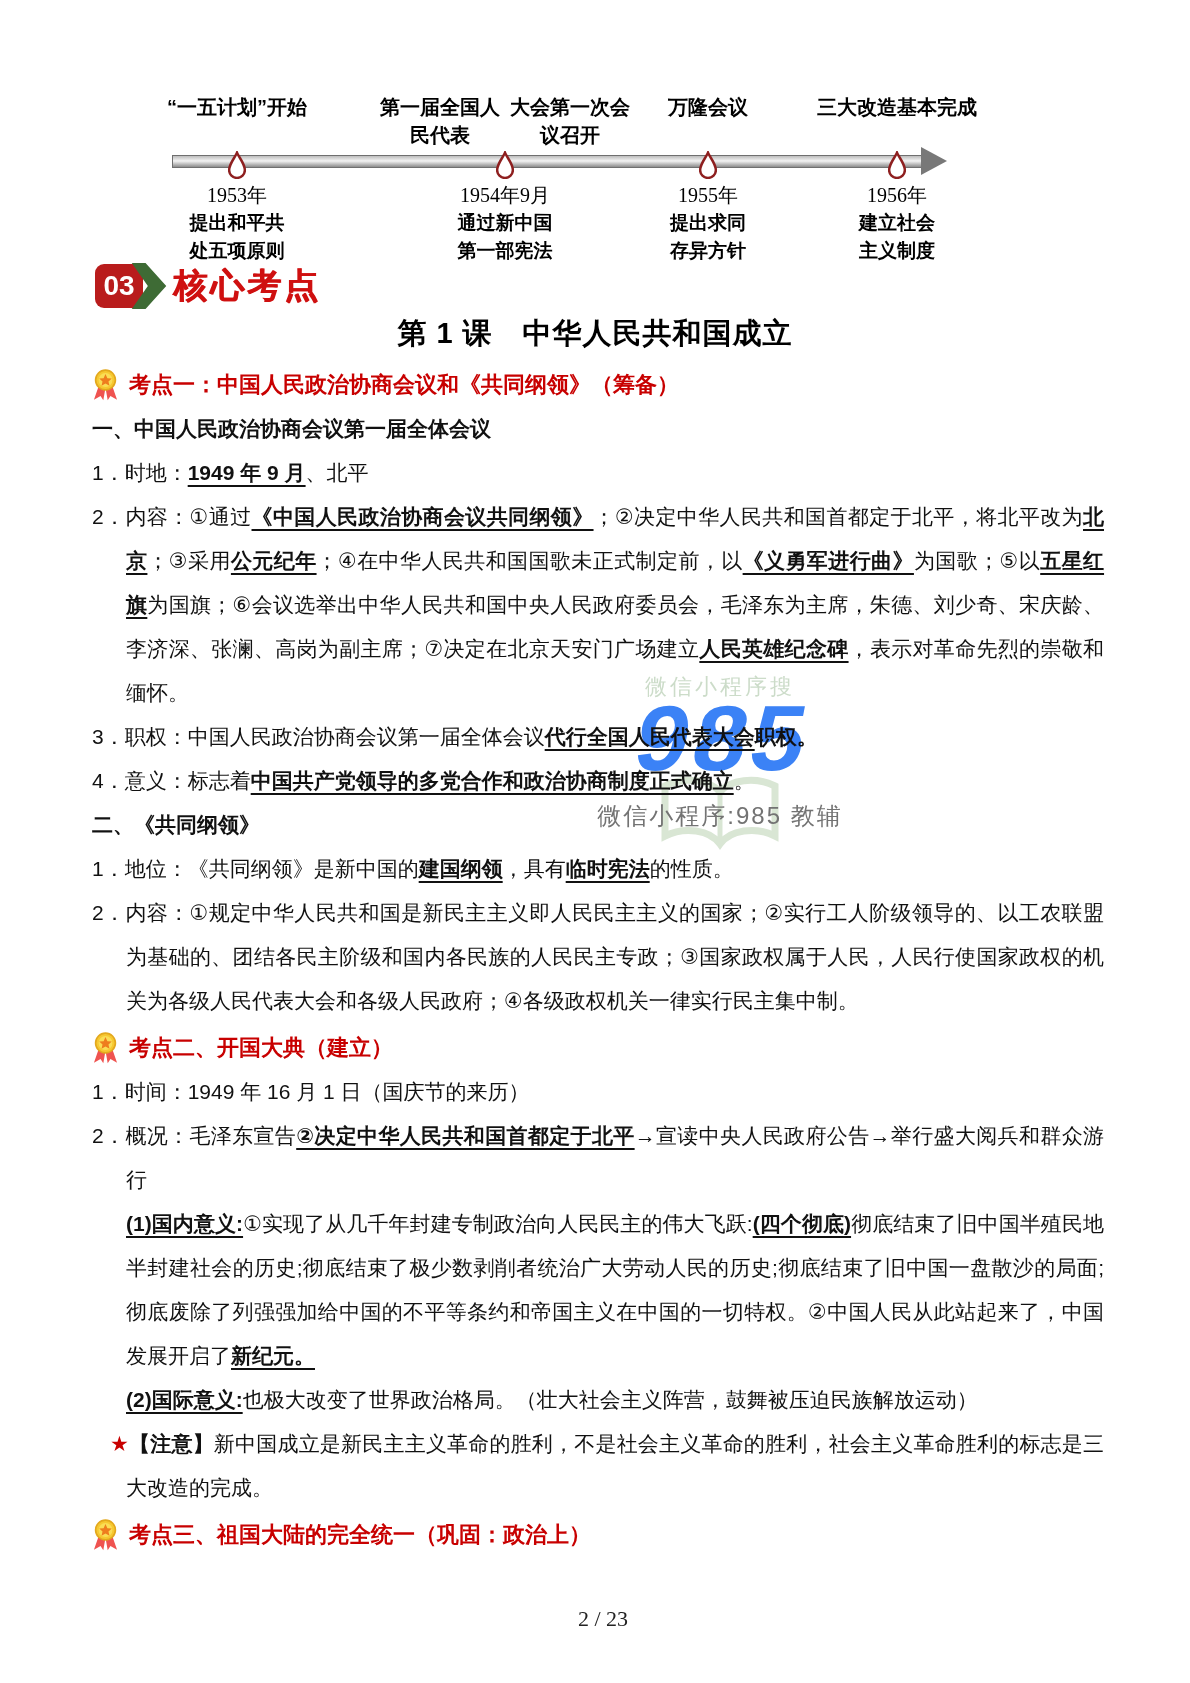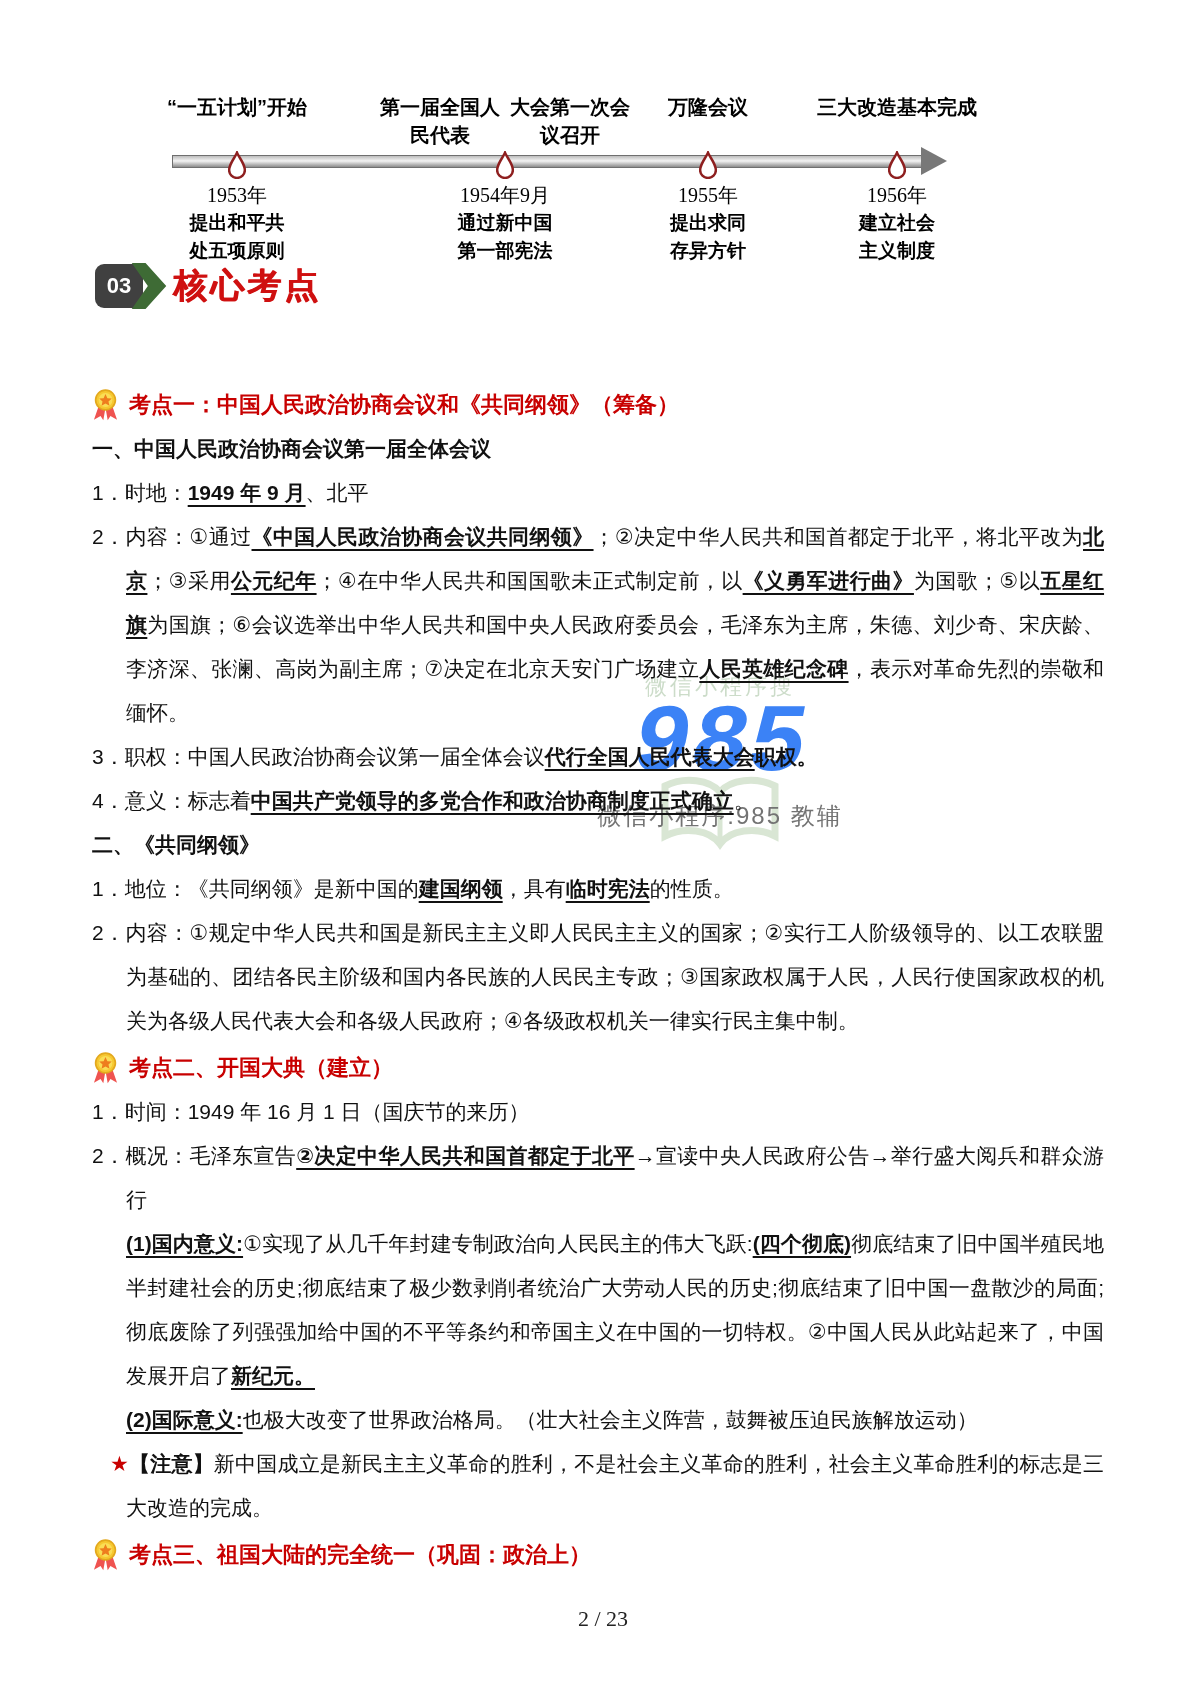--- a/index.html
+++ b/index.html
@@ -15,30 +15,30 @@
   .tl-arrowhead{position:absolute;left:921px;top:54px;width:0;height:0;
     border-left:26px solid #787878;border-top:14px solid transparent;border-bottom:14px solid transparent;}
   .tl-event{position:absolute;top:0;width:260px;display:flex;flex-direction:column;align-items:center;}
   .tl-top{height:58px;display:flex;flex-direction:row;justify-content:center;
     font-weight:800;font-size:20px;line-height:28px;text-align:center;color:#000;}
   .tl-pin{display:block;margin-top:0px;}
   .tl-year{margin-top:3px;font-family:"Liberation Serif","DejaVu Serif",serif;font-size:20px;color:#000;}
   .tl-desc{font-weight:800;font-size:19px;line-height:28px;text-align:center;color:#000;}
   
   .badge{position:absolute;top:263px;left:95px;height:46px;display:flex;align-items:center;z-index:2;}
-  .badge-num{width:48px;height:44px;background:#404040;color:#fff;font-weight:800;font-size:22px;
+  .badge-num{width:48px;height:44px;background:#b91c1c;color:#fff;font-weight:800;font-size:28px;
     display:flex;align-items:center;justify-content:center;border-radius:9px;}
   .badge-chevron{margin-left:-12px;display:block;}
   .badge-label{font-size:34px;font-weight:900;color:#cf1010;margin-left:6px;letter-spacing:3px;
     text-shadow:1px 0 0 #cf1010;}
   
   .lesson-title{position:absolute;top:314px;left:0;width:100%;text-align:center;
     font-size:29px;font-weight:800;color:#000;z-index:2;letter-spacing:1px;}
   
-  .bodytext{position:absolute;left:92px;top:380px;width:1012px;font-size:21px;line-height:44px;z-index:2;}
+  .bodytext{position:absolute;left:92px;top:360px;width:1012px;font-size:21px;line-height:44px;z-index:2;}
   .item{text-align:justify;padding-left:34px;text-indent:-34px;}
   .para{text-align:justify;padding-left:34px;}
   .star-line{padding-left:0;text-indent:-8px;}
   .note{text-align:justify;padding-left:34px;text-indent:-16px;}
   .sec-heading{font-weight:800;}
   .kaodian{color:#c80000;font-weight:800;display:flex;align-items:center;gap:10px;font-size:22px;margin-top:3px;}
   .kaodian .medal{flex:0 0 auto;}
   .b{font-weight:800;}
   .u{text-decoration:underline;text-underline-offset:5px;text-decoration-thickness:2px;}
   .red{color:#c80000;}
@@ -124,20 +124,21 @@
   </div>
 
   <div class="badge">
     <div class="badge-num">03</div>
     <svg class="badge-chevron" width="36" height="46" viewBox="0 0 30 40">
       <polygon points="0,0 12,0 30,20 12,40 0,40 14,20" fill="#3e6b35"></polygon>
     </svg>
     <div class="badge-label">核心考点</div>
   </div>
 
+  <div class="lesson-title">第 1 课　中华人民共和国成立</div>
 
   <div class="watermark">
     <div class="wm-line1">微信小程序搜</div>
     <div class="wm-big">985</div>
     <svg class="wm-book" width="130" height="84" viewBox="0 0 130 84">
       <path d="M10 12 C30 2 55 6 65 18 C75 6 100 2 120 12 L120 62 C100 52 75 56 65 70 C55 56 30 52 10 62 Z" fill="none" stroke="#d9e6d4" stroke-width="7"></path>
       <line x1="65" y1="18" x2="65" y2="70" stroke="#d9e6d4" stroke-width="5"></line>
     </svg>
     <div class="wm-line2">微信小程序:985 教辅</div>
   </div>

